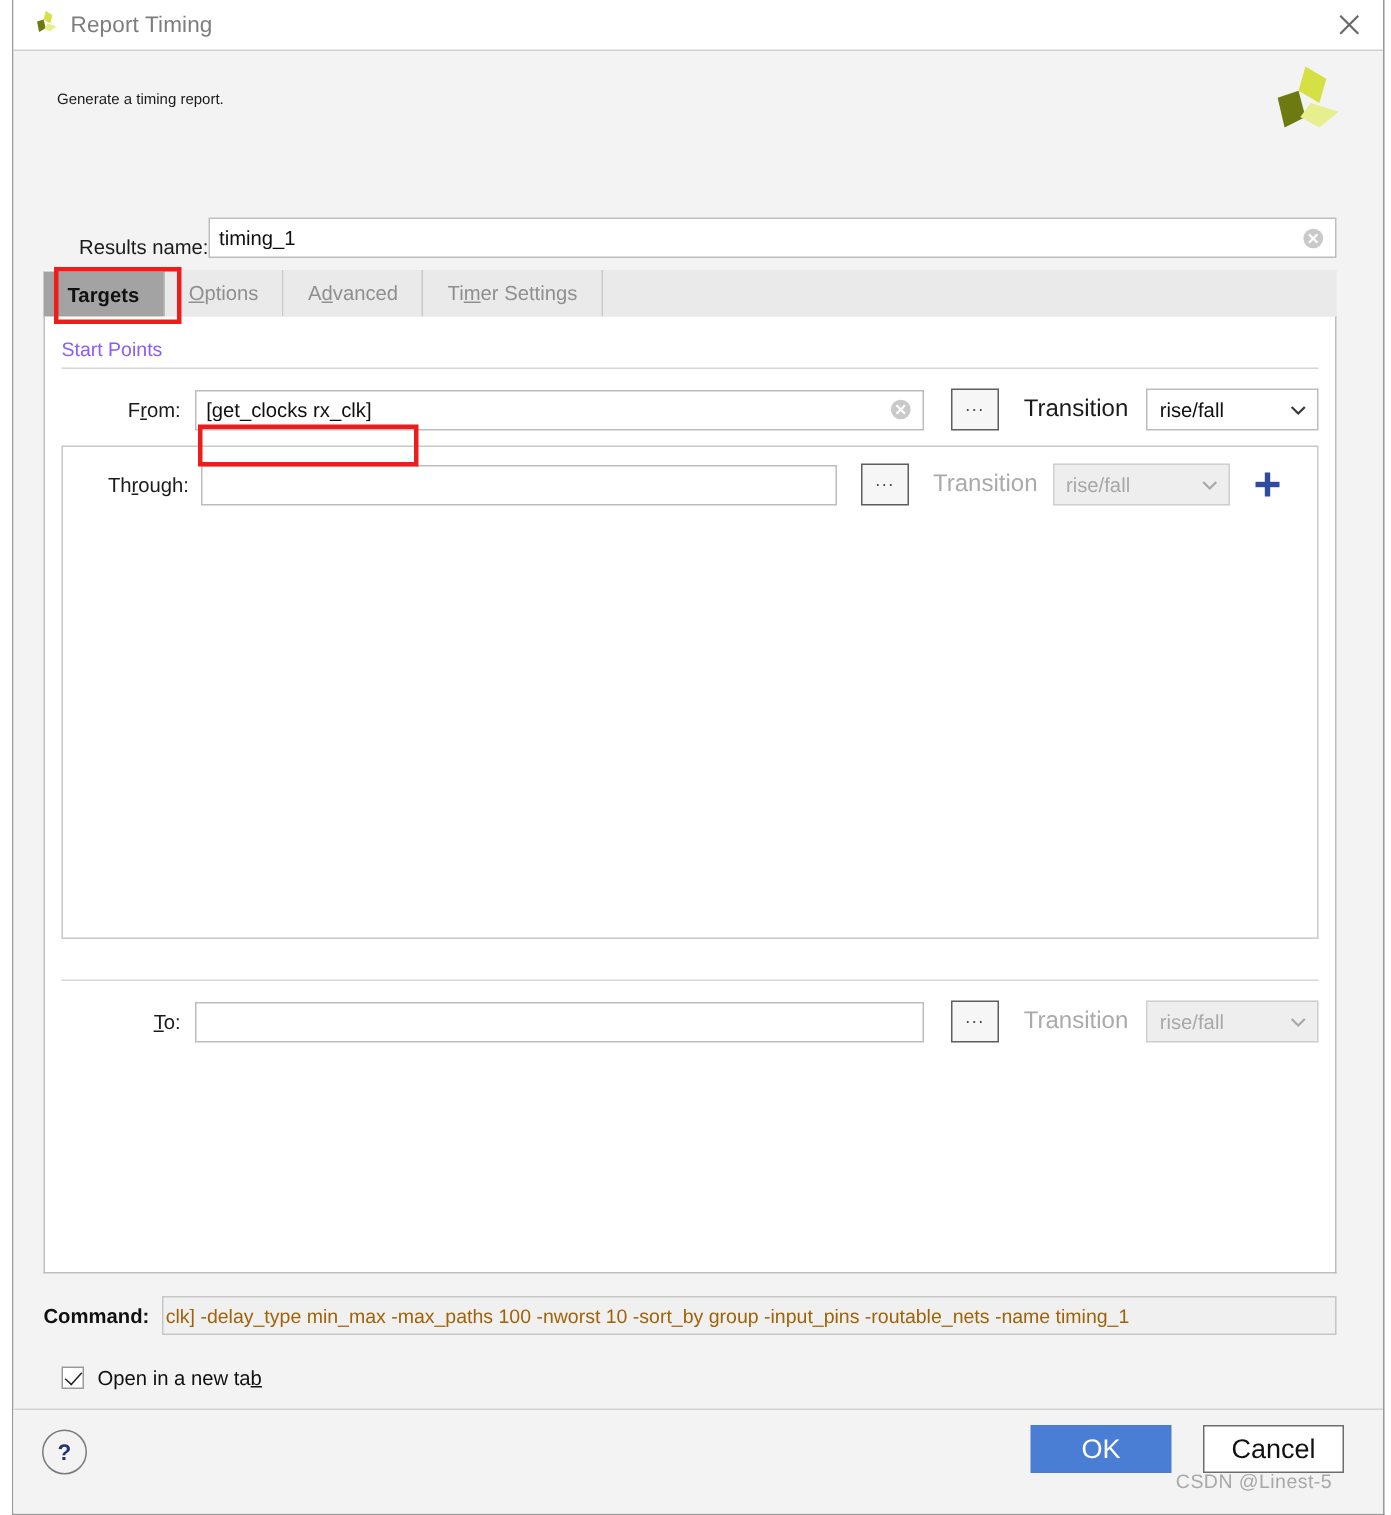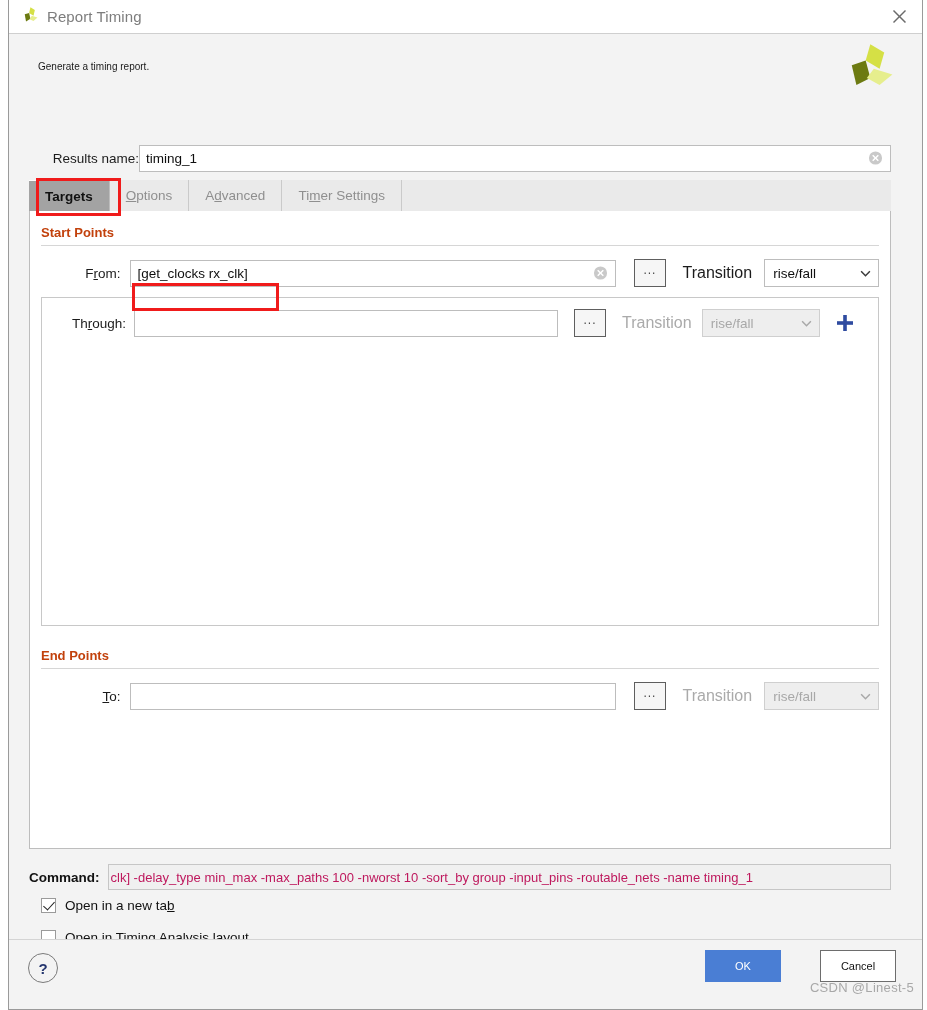--- a/index.html
+++ b/index.html
@@ -82,21 +82,21 @@
   .body-area {
     flex: 1; position: relative;
     padding: 0 0 0 0;
     background: #f3f3f3;
   }
 
   
   .results-row {
     position: absolute; left: 20px; top: 14px;
     width: 862px; height: 28px;
-    display: flex; align-items: center;
+    display: flex; align-items: flex-end;
   }
   .results-label {
     font-size: 13.5px; color: #1b1b1b; width: 110px;
   }
   .txtfield {
     position: relative;
     flex: 1; height: 27px;
     background: #fff;
     border: 1px solid #bdbdbd;
     display: flex; align-items: center;
@@ -151,21 +151,21 @@
   
   .panel {
     position: absolute; left: 20px; top: 81px;
     width: 862px; height: 638px;
     background: #ffffff;
     border: 1px solid #bdbdbd;
     border-top: none;
   }
 
   .section-title {
-    font-size: 13px; font-weight: bold; color: #c2410c;
+    font-size: 13px; font-weight: normal; color: #8b5cf6;
     padding-left: 11px;
   }
   .section-rule {
     height: 1px; background: #d6d6d6;
     margin: 5px 11px 0 11px;
   }
   .row {
     display: flex; align-items: center;
     padding-left: 11px; padding-right: 11px;
   }
@@ -222,30 +222,30 @@
   }
   .command-field {
     flex: 1; height: 26px;
     background: #f0f0f0;
     border: 1px solid #c6c6c6;
     display: flex; align-items: center;
     padding: 0 4px;
     overflow: hidden;
   }
   .command-field span {
-    font-size: 13px; color: #be185d; white-space: nowrap;
+    font-size: 13px; color: #a16207; white-space: nowrap;
     margin-left: -2px;
   }
 
   
   .checks {
     position: absolute; left: 20px; top: 768px;
   }
   .checkrow {
-    display: flex; align-items: flex-start;
+    display: flex; align-items: flex-end;
     height: 28px; cursor: pointer; padding-left: 12px;
   }
   .cbox {
     width: 15px; height: 15px;
     border: 1px solid #9a9a9a; background: #fff;
     margin-right: 9px; position: relative;
     flex: none;
   }
   .cbox.checked::after {
     content: "";
@@ -266,34 +266,34 @@
   .help-btn {
     position: absolute; left: 19px; top: 13px;
     width: 30px; height: 30px;
     border: 1.5px solid #7a7a7a; border-radius: 50%;
     display: flex; align-items: center; justify-content: center;
     font-size: 15px; font-weight: bold; color: #24356e;
     cursor: pointer; background: #f3f3f3;
   }
   .btn {
     position: absolute; top: 10px;
-    height: 32px; width: 76px;
+    height: 32px; width: 94px;
     display: flex; align-items: center; justify-content: center;
-    font-size: 11px; cursor: pointer;
+    font-size: 18px; cursor: pointer;
   }
   .btn-ok {
     right: 141px;
     background: #4a7ed4; color: #ffffff; border: none;
   }
   .btn-cancel {
     right: 26px;
     background: #ffffff; color: #111; border: 1px solid #6d6d6d;
   }
   .watermark {
-    position: absolute; right: 8px; bottom: 14px;
+    position: absolute; right: 34px; bottom: 14px;
     font-size: 13px; color: #a8a8a8;
     letter-spacing: .3px;
   }
 </style>
 </head>
 <body>
 
 <div id="screen">
 
   <div class="backdrop-left"></div>
@@ -417,21 +417,20 @@
             <div class="plus-btn" style="margin-left:14px;">
               <svg viewBox="0 0 20 20" width="20" height="20">
                 <rect x="8.2" y="2" width="3.6" height="16" fill="#2f4ba0"></rect>
                 <rect x="2" y="8.2" width="16" height="3.6" fill="#2f4ba0"></rect>
               </svg>
             </div>
           </div>
         </div>
 
         <div style="padding-top:22px;">
-          <div class="section-title">End Points</div>
           <div class="section-rule"></div>
         </div>
 
         <div class="row" style="margin-top:13px;">
           <div class="fieldlabel" style="width:82px;"><span class="mn">T</span><span>o:</span></div>
           <div class="txtfield" style="width:486px; flex:none; margin-left:10px;">
             <input type="text" value="" style="">
           </div>
           <div class="dots-btn" style="margin-left:18px;">...</div>
           <div class="translabel dis" style="margin-left:17px;">Transition</div>

